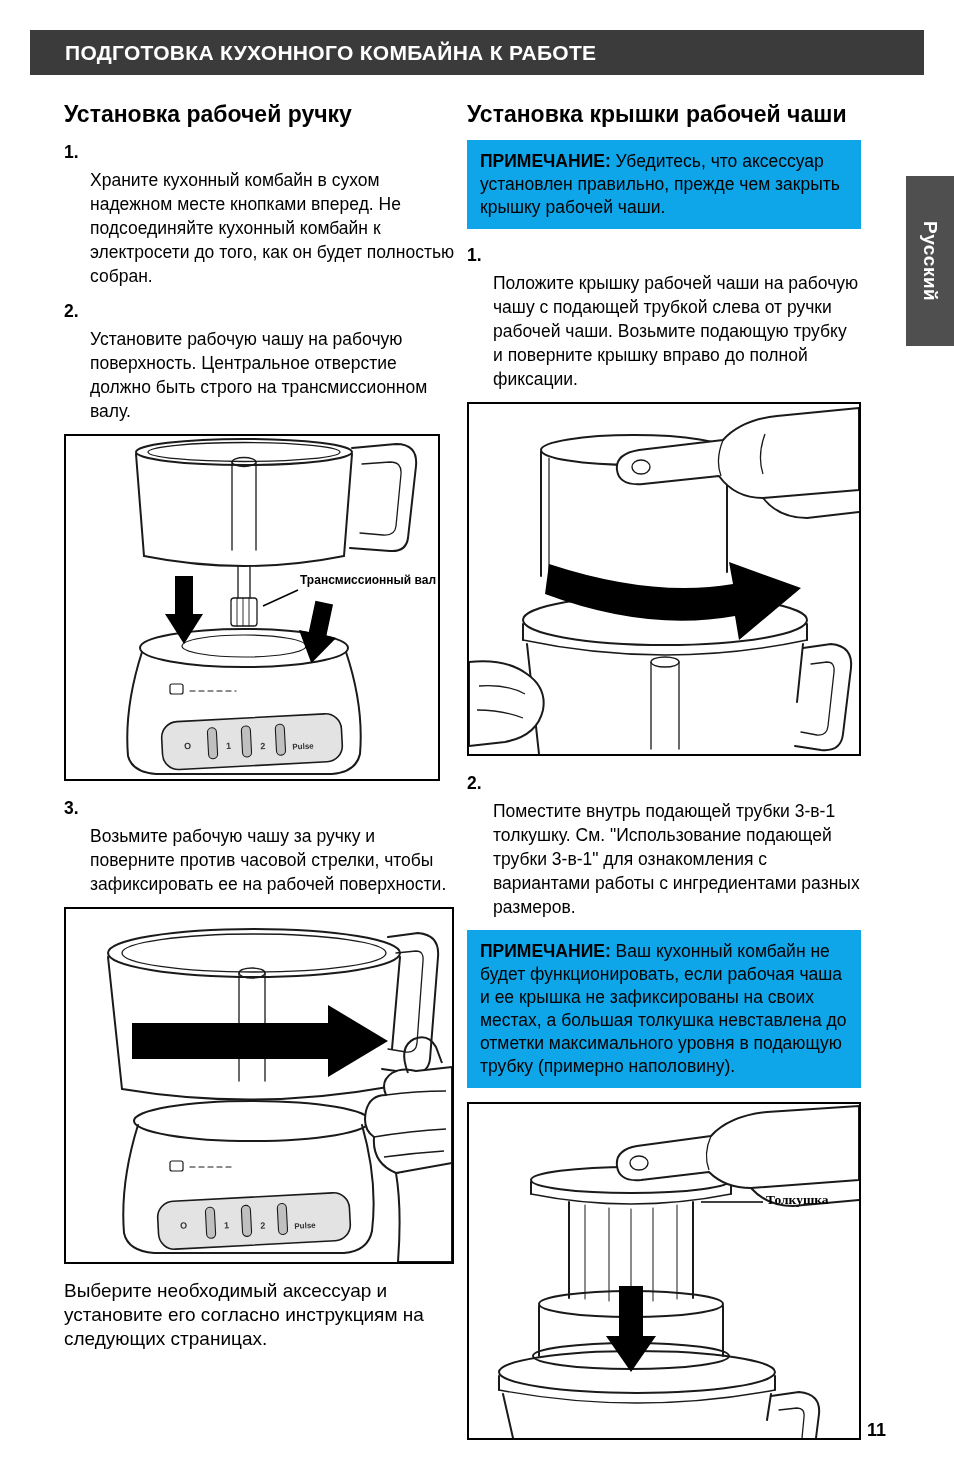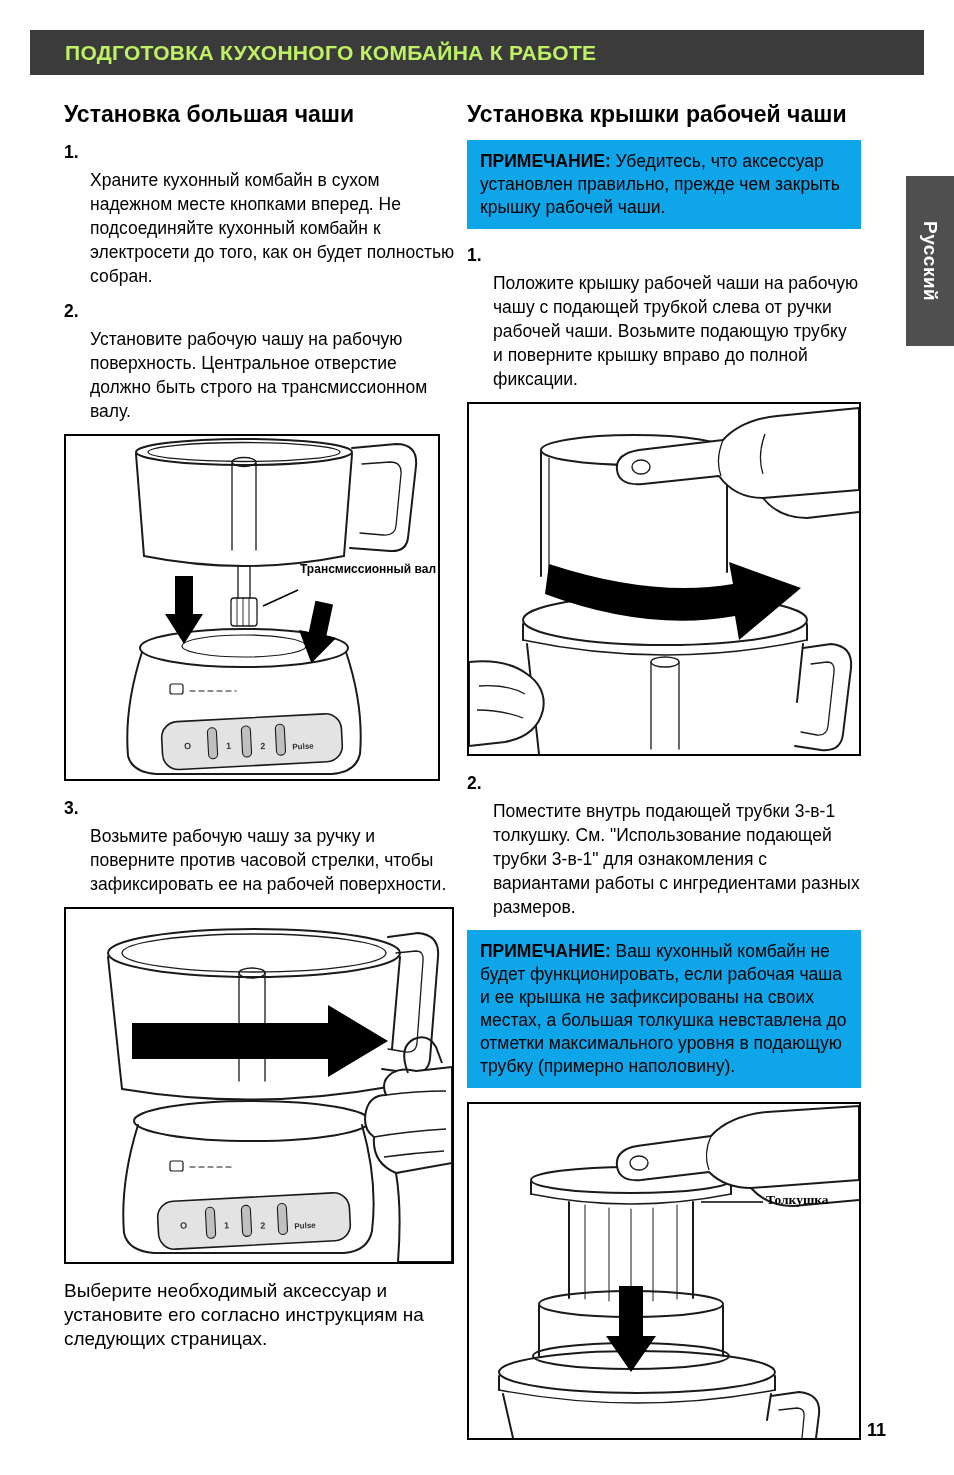--- a/index.html
+++ b/index.html
@@ -2,21 +2,21 @@
 <html><head>
 <meta charset="utf-8">
 <style>
   html,body{margin:0;padding:0;}
   body{
     width:954px;height:1475px;position:relative;background:#fff;color:#000;
     font-family:"Liberation Sans",sans-serif;overflow:hidden;
   }
   .header{
     position:absolute;left:30px;top:30px;width:894px;height:45px;background:#3b3b3b;
-    color:#bef264;display:flex;align-items:center;padding-left:35px;box-sizing:border-box;
+    color:#ffffff;display:flex;align-items:center;padding-left:35px;box-sizing:border-box;
     font-size:21px;font-weight:bold;letter-spacing:.3px;
   }
   .side-tab{
     position:absolute;right:0;top:176px;width:48px;height:170px;background:#4f4f4f;
     color:#fff;display:flex;align-items:center;justify-content:center;
     writing-mode:vertical-rl;font-weight:bold;font-size:19px;letter-spacing:.5px;
   }
   .col{position:absolute;top:100px;}
   .col-left{left:64px;width:392px;}
   .col-right{left:467px;width:394px;}
@@ -32,42 +32,42 @@
   figure.figure{
     margin:10px 0 15px 0;border:2px solid #000;position:relative;background:#fff;padding:0;
   }
   .fig1{width:372px;height:343px;}
   .fig2{width:386px;height:353px;}
   .fig3{width:390px;height:350px;}
   .fig4{width:390px;height:334px;}
   .fig-label{
     position:absolute;font-weight:bold;white-space:nowrap;color:#000;
   }
-  .fig1-label{left:234px;top:126px;font-size:12px;}
+  .fig1-label{left:234px;top:137px;font-size:12px;}
   .fig4-label{left:297px;top:88px;font-size:13.5px;font-family:Liberation Serif, serif;}
   .closing{font-size:19px;line-height:24px;margin:4px 0 0 0;}
   .page-num{position:absolute;right:68px;top:1420px;font-size:18px;font-weight:bold;}
   svg{display:block;}
   svg text{font-family:"Liberation Sans",sans-serif;}
 </style>
 </head>
 <body>
 
 <div class="page">
 
   <header class="header">
     <span>ПОДГОТОВКА КУХОННОГО КОМБАЙНА К РАБОТЕ</span>
   </header>
 
   <div class="side-tab">
     <span>Русский</span>
   </div>
 
   <section class="col col-left">
-    <h2>Установка большая чаши</h2>
+    <h2>Установка рабочей ручку</h2>
 
     <div class="step">
       <span class="num">1.</span>
       <span class="txt">Храните кухонный комбайн в сухом надежном месте кнопками вперед. Не подсоединяйте кухонный комбайн к электросети до того, как он будет полностью собран.</span>
     </div>
 
     <div class="step">
       <span class="num">2.</span>
       <span class="txt">Установите рабочую чашу на рабочую поверхность. Центральное отверстие должно быть строго на трансмиссионном валу.</span>
     </div>

